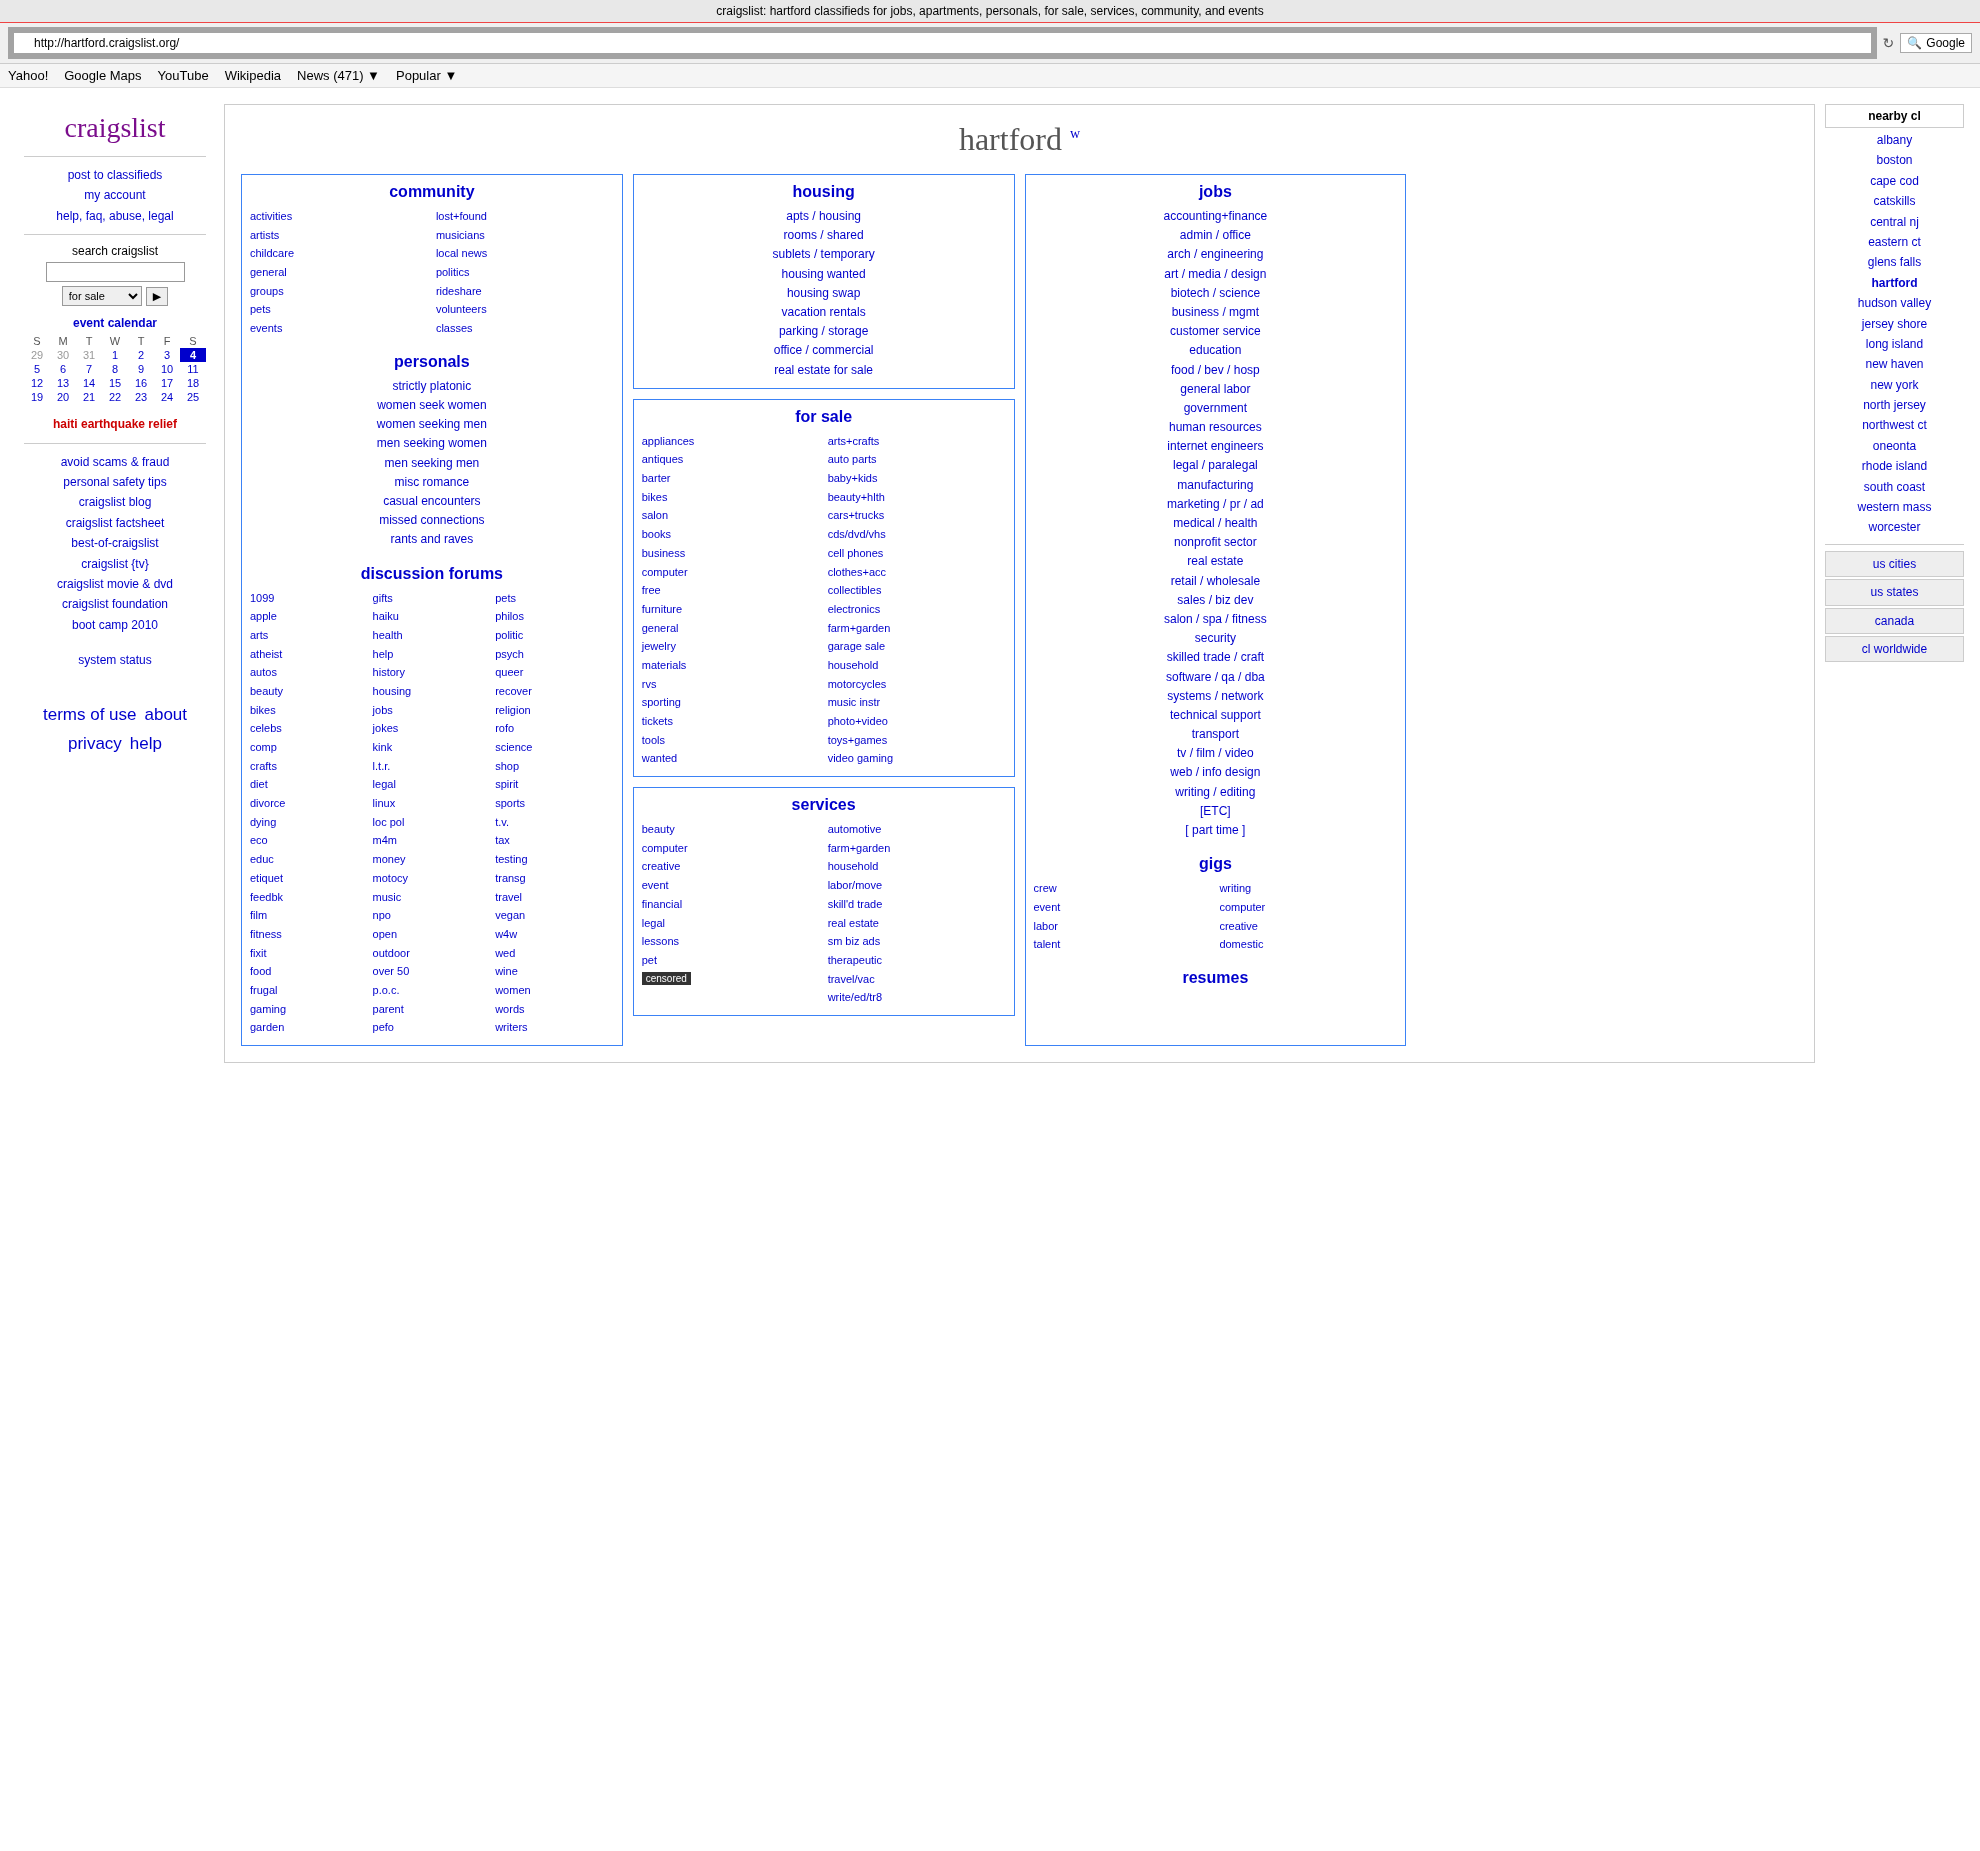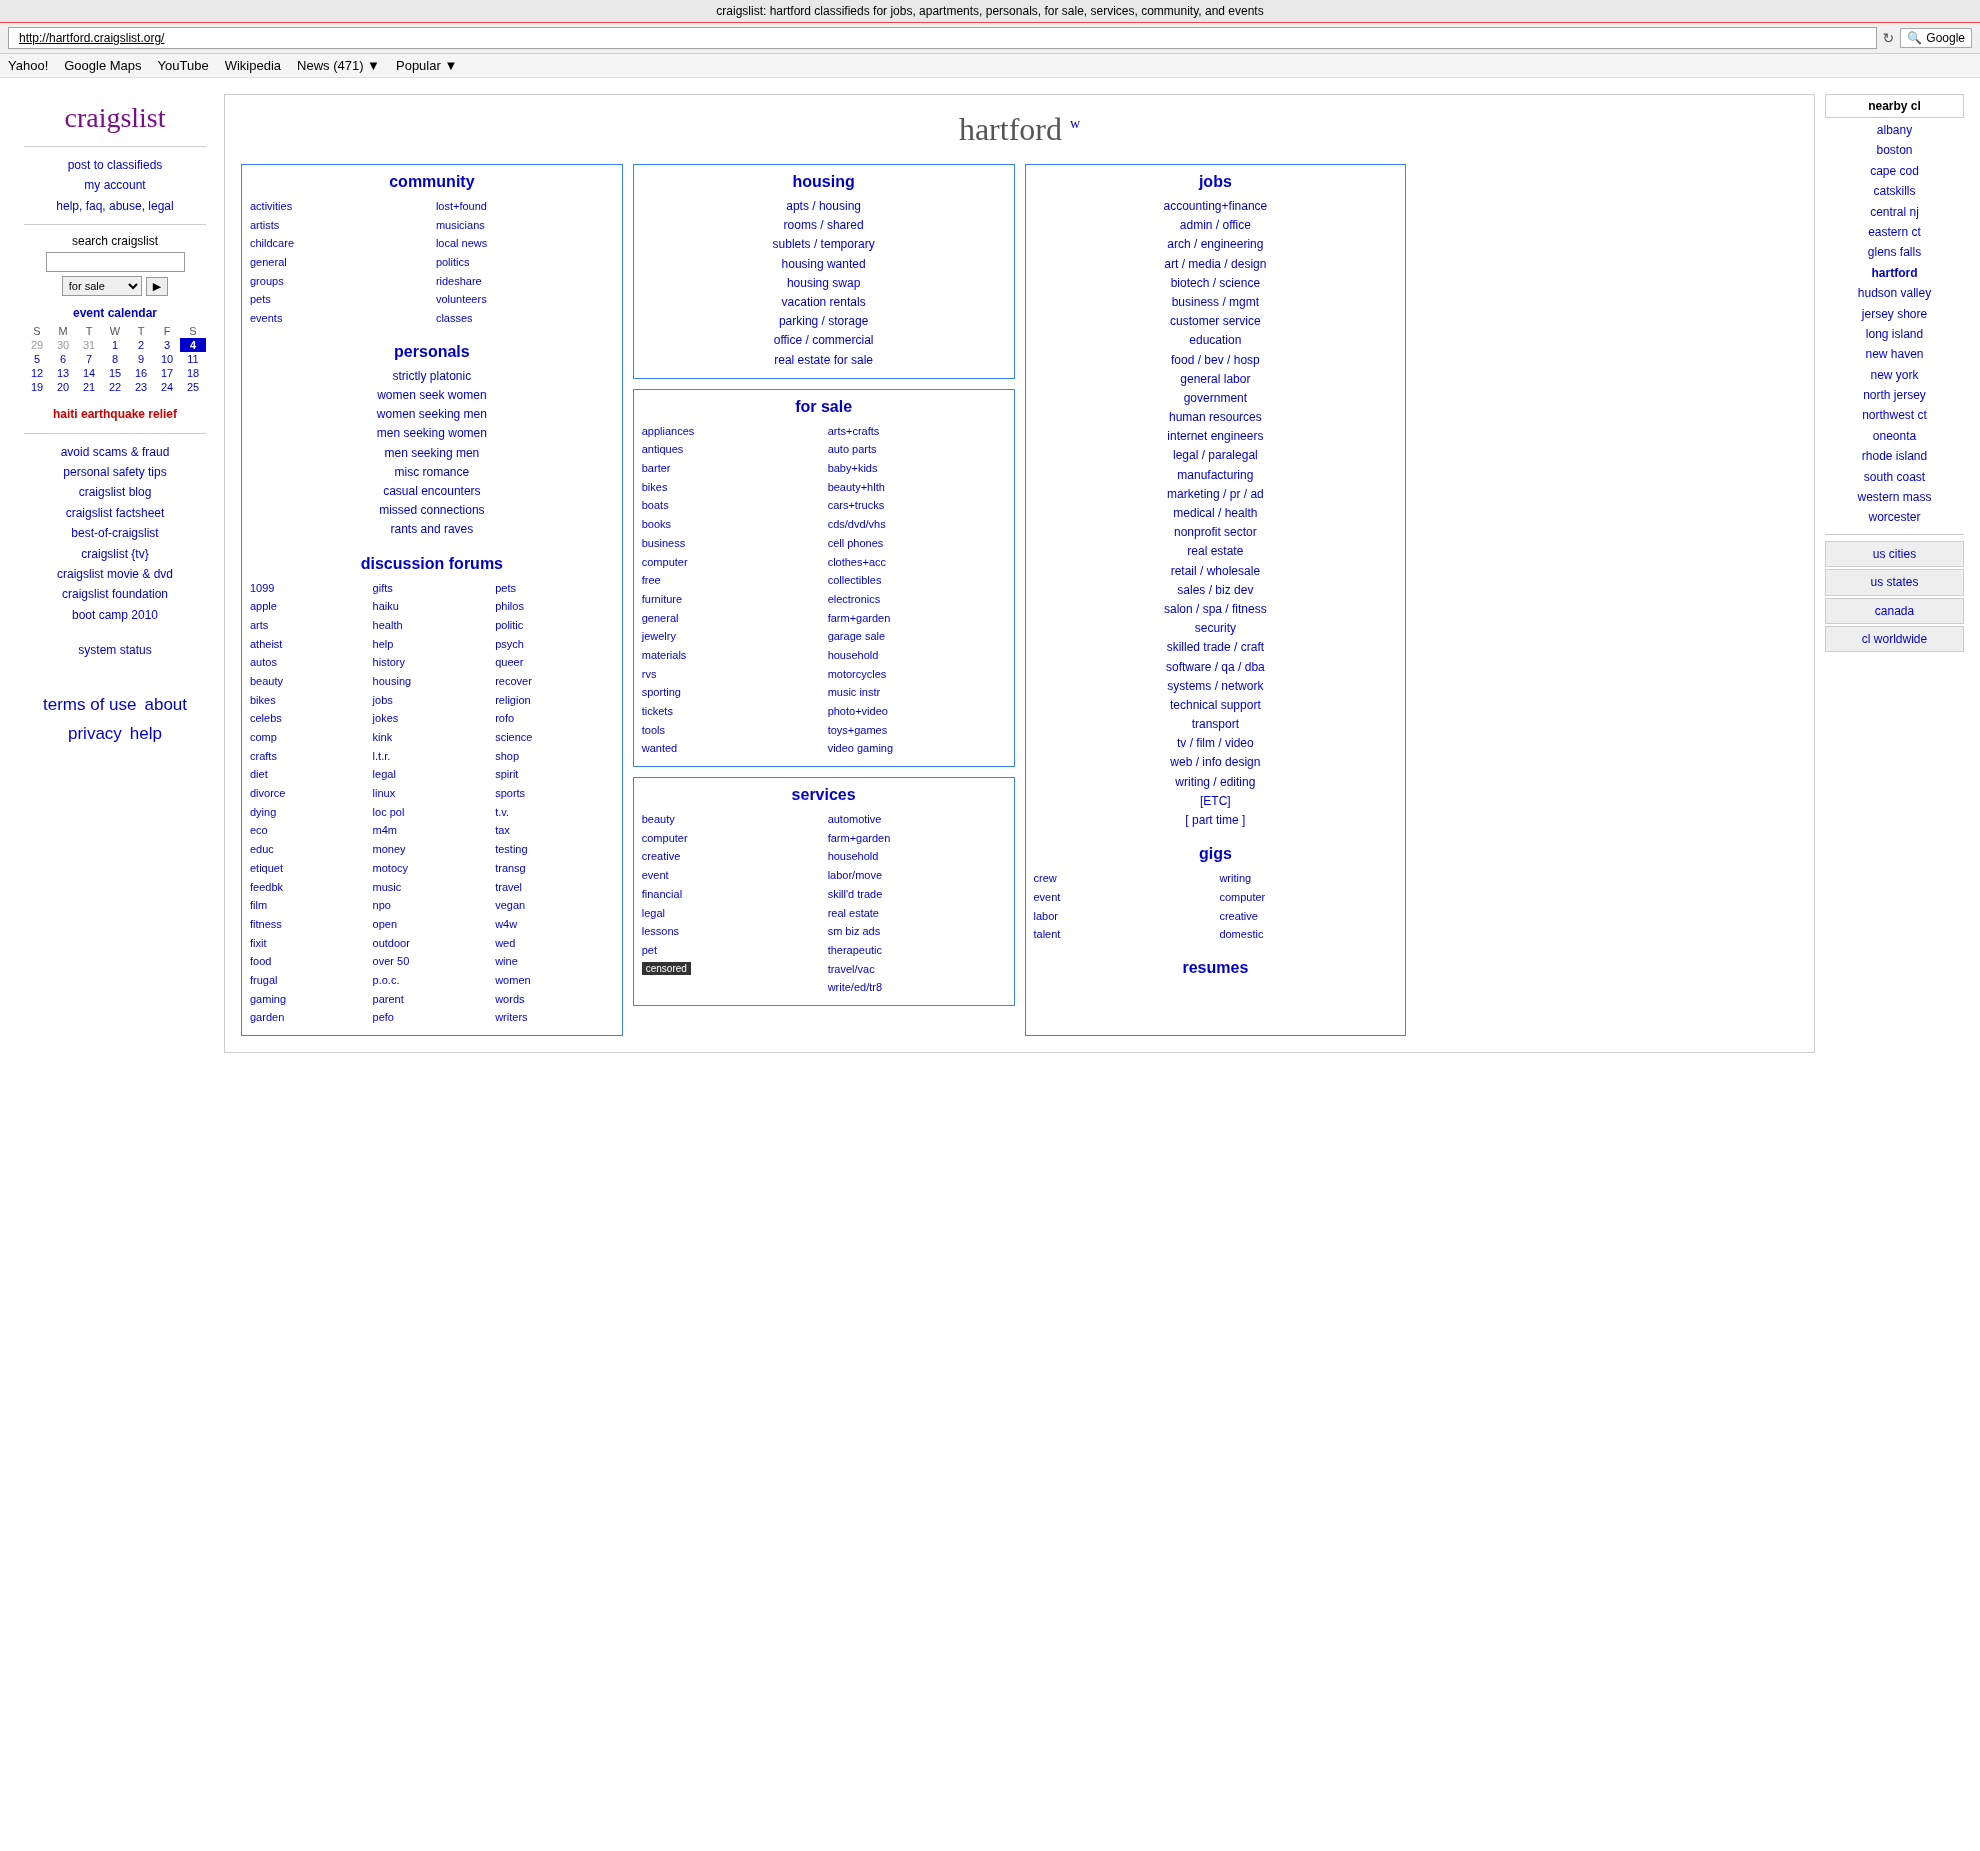--- a/index.html
+++ b/index.html
@@ -16,25 +16,24 @@
     .address-bar {
       display: flex;
       align-items: center;
       padding: 4px 8px;
       background: #f0f0f0;
       border-bottom: 1px solid #ccc;
       gap: 6px;
     }
     .address-input {
       flex: 1;
-      padding: 3px 10px;
-      font-size: 12px;
-      border: 1px solid #a3a3a3;
+      padding: 3px 20px;
+      font-size: 12px;
+      border: 6px solid #a3a3a3;
       background: #fff;
-      text-decoration: underline;
     }
     .refresh-btn {
       font-size: 14px;
       cursor: pointer;
       color: #555;
     }
     .search-box-browser {
       display: flex;
       align-items: center;
       border: 1px solid #aaa;
@@ -583,21 +582,21 @@
         </div>
 
         <div class="section-box" style="margin-bottom:10px;">
           <div class="section-title">for sale</div>
           <div class="two-col-links">
             <div class="col">
               <a>appliances</a>
               <a>antiques</a>
               <a>barter</a>
               <a>bikes</a>
-              <a>boats</a>
+              <a>salon</a>
               <a>books</a>
               <a>business</a>
               <a>computer</a>
               <a>free</a>
               <a>furniture</a>
               <a>general</a>
               <a>jewelry</a>
               <a>materials</a>
               <a>rvs</a>
               <a>sporting</a>

